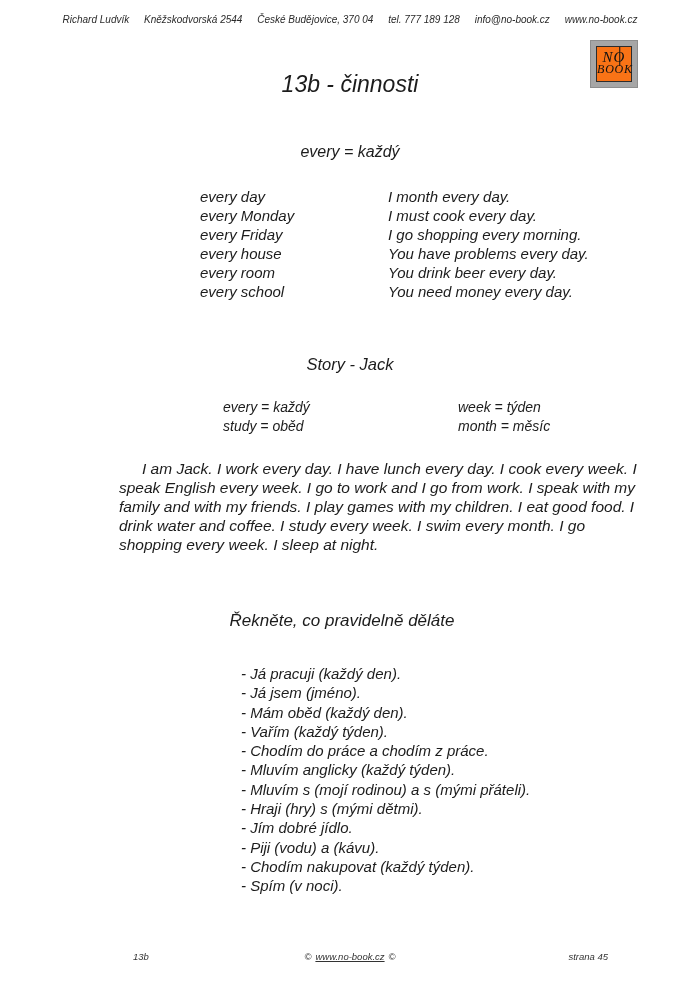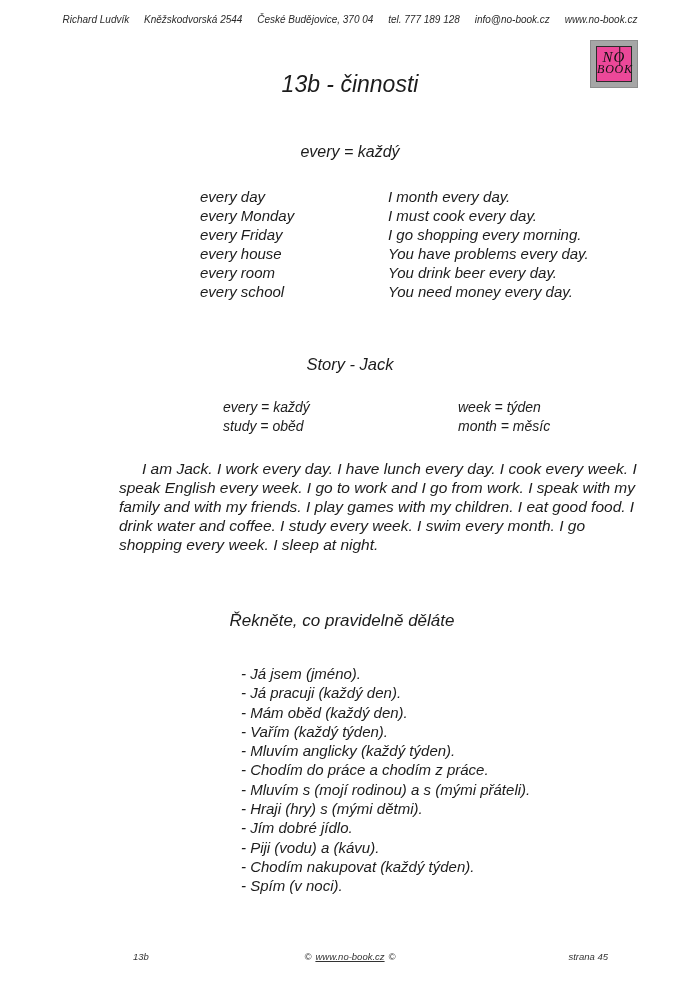--- a/index.html
+++ b/index.html
@@ -27,21 +27,21 @@
   
   .logo {
     position:absolute; top:40px; right:34px;
     width:48px; height:48px;
     background:#a6a6a6;
     border:1px solid #8d8d8d;
     display:flex; align-items:center; justify-content:center;
   }
   .logo-inner {
     width:36px; height:36px;
-    background:#ec4899;
+    background:#f97316;
     border:1px solid #2c2c2c;
     text-align:center;
     font-family:"Liberation Serif", serif;
     color:#111;
     padding-top:2px;
   }
   .logo-top { font-size:15px; line-height:16px; letter-spacing:1px; }
   .crossed { position:relative; display:inline-block; }
   .crossed::after {
     content:""; position:absolute;
@@ -173,26 +173,26 @@
       <div>week = týden</div>
       <div>month = měsíc</div>
     </div>
   </div>
 
   <div class="story">I am Jack. I work every day. I have lunch every day. I cook every week. I speak English every week. I go to work and I go from work. I speak with my family and with my friends. I play games with my children. I eat good food. I drink water and coffee. I study every week. I swim every month. I go shopping every week. I sleep at night.</div>
 
   <div class="h-practice">Řekněte, co pravidelně děláte</div>
 
   <div class="todo">
+    <div>- Já pracuji (každý den).</div>
     <div>- Já jsem (jméno).</div>
-    <div>- Já pracuji (každý den).</div>
     <div>- Mám oběd (každý den).</div>
     <div>- Vařím (každý týden).</div>
+    <div>- Chodím do práce a chodím z práce.</div>
     <div>- Mluvím anglicky (každý týden).</div>
-    <div>- Chodím do práce a chodím z práce.</div>
     <div>- Mluvím s (mojí rodinou) a s (mými přáteli).</div>
     <div>- Hraji (hry) s (mými dětmi).</div>
     <div>- Jím dobré jídlo.</div>
     <div>- Piji (vodu) a (kávu).</div>
     <div>- Chodím nakupovat (každý týden).</div>
     <div>- Spím (v noci).</div>
   </div>
 
   <div class="footer">
     <span class="footer-left">13b</span>

